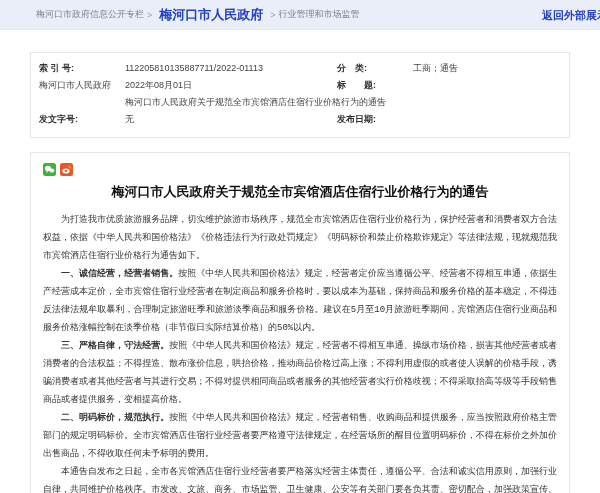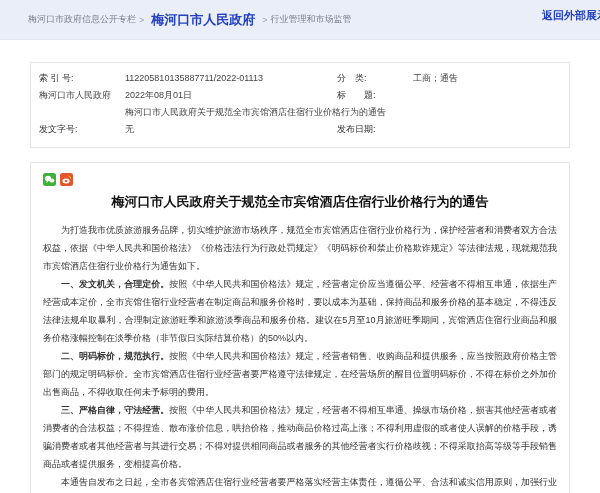--- a/index.html
+++ b/index.html
@@ -3,56 +3,56 @@
 <meta charset="utf-8">
 <style>
   html,body{margin:0;padding:0;}
   body{
     width:600px;height:493px;overflow:hidden;background:#ffffff;
     font-family:"Liberation Sans","DejaVu Sans",sans-serif;color:#333;
     position:relative;
   }
   
   .topbar{
-    height:40px;background:#eaeef9;display:flex;align-items:center;
-    padding-left:28px;position:relative;overflow:hidden;border-bottom:1px solid #e3e8f5;
+    height:30px;background:#eaeef9;display:flex;align-items:center;
+    padding-left:36px;position:relative;overflow:hidden;border-bottom:1px solid #e3e8f5;
     box-sizing:border-box;
   }
   .crumb-small{font-size:9px;color:#7a7f8c;white-space:nowrap;}
   .crumb-main{font-size:13px;font-weight:bold;color:#2340c0;margin:0 4px;white-space:nowrap;}
   .crumb-sep{font-size:9px;color:#9aa0ae;margin:0 3px;}
   .back-link{
     position:absolute;right:-8px;top:8px;font-size:11px;font-weight:bold;
     color:#2340c0;text-decoration:none;white-space:nowrap;cursor:pointer;
   }
   
   .meta-box{
     margin:22px 30px 0 30px;border:1px solid #e5e6e8;background:#fff;
     padding:7px 8px 9px 8px;
   }
   .meta-grid{
     display:grid;grid-template-columns:86px 212px 76px auto;
     font-size:9px;line-height:17px;
   }
-  .meta-label{font-weight:normal;color:#333;white-space:nowrap;}
+  .meta-label{font-weight:bold;color:#333;white-space:nowrap;}
   .meta-value{color:#444;white-space:nowrap;}
   .meta-title-value{grid-column:2 / 5;white-space:nowrap;overflow:hidden;}
   
   .content-box{
     margin:14px 30px 0 30px;border:1px solid #e5e6e8;background:#fff;
     padding:8px 12px 16px 12px;box-sizing:border-box;
   }
   .share-row{display:flex;gap:4px;align-items:center;height:14px;}
   .share-icon{width:13px;height:13px;display:inline-block;cursor:pointer;}
   .article-title{
     text-align:center;font-family:"Liberation Serif","DejaVu Serif",serif;
     font-weight:bold;font-size:13px;color:#111;margin:8px 0 10px 0;
   }
   .para{
-    font-family:Liberation Sans, sans-serif;
+    font-family:Liberation Mono, monospace;
     font-size:9px;line-height:18px;color:#333;
     text-indent:2em;text-align:justify;margin:0;
   }
   .para b{font-weight:bold;}
 </style>
 </head>
 <body>
 
 <div class="topbar">
   <span class="crumb-small">梅河口市政府信息公开专栏</span>
@@ -99,18 +99,18 @@
         <ellipse cx="6" cy="8" rx="3.6" ry="2.5" fill="#ffffff"></ellipse>
         <ellipse cx="6" cy="8" rx="1.5" ry="1.1" fill="#e6562d"></ellipse>
         <path d="M8.5 3.2 Q10.8 3.4 10.6 5.6" stroke="#ffd21e" stroke-width="1" fill="none"></path>
       </svg>
     </span>
   </div>
 
   <h1 class="article-title">梅河口市人民政府关于规范全市宾馆酒店住宿行业价格行为的通告</h1>
 
   <p class="para"><b></b><span>为打造我市优质旅游服务品牌，切实维护旅游市场秩序，规范全市宾馆酒店住宿行业价格行为，保护经营者和消费者双方合法权益，依据《中华人民共和国价格法》《价格违法行为行政处罚规定》《明码标价和禁止价格欺诈规定》等法律法规，现就规范我市宾馆酒店住宿行业价格行为通告如下。</span></p>
-  <p class="para"><b>一、发文机关，合理定价。</b><span>按照《中华人民共和国价格法》规定，经营者定价应当遵循公平、经营者不得相互串通，依据生产经营成本定价，全市宾馆住宿行业经营者在制定商品和服务价格时，要以成本为基础，保持商品和服务价格的基本稳定，不得违反法律法规牟取暴利，合理制定旅游旺季和旅游淡季商品和服务价格。建议在5月至10月旅游旺季期间，宾馆酒店住宿行业商品和服务价格涨幅控制在淡季价格（非节假日实际结算价格）的50%以内。</span></p>
+  <p class="para"><b>一、诚信经营，经营者销售。</b><span>按照《中华人民共和国价格法》规定，经营者定价应当遵循公平、经营者不得相互串通，依据生产经营成本定价，全市宾馆住宿行业经营者在制定商品和服务价格时，要以成本为基础，保持商品和服务价格的基本稳定，不得违反法律法规牟取暴利，合理制定旅游旺季和旅游淡季商品和服务价格。建议在5月至10月旅游旺季期间，宾馆酒店住宿行业商品和服务价格涨幅控制在淡季价格（非节假日实际结算价格）的50%以内。</span></p>
+  <p class="para"><b>三、严格自律，守法经营。</b><span>按照《中华人民共和国价格法》规定，经营者不得相互串通、操纵市场价格，损害其他经营者或者消费者的合法权益；不得捏造、散布涨价信息，哄抬价格，推动商品价格过高上涨；不得利用虚假的或者使人误解的价格手段，诱骗消费者或者其他经营者与其进行交易；不得对提供相同商品或者服务的其他经营者实行价格歧视；不得采取抬高等级等手段销售商品或者提供服务，变相提高价格。</span></p>
   <p class="para"><b>二、明码标价，规范执行。</b><span>按照《中华人民共和国价格法》规定，经营者销售、收购商品和提供服务，应当按照政府价格主管部门的规定明码标价。全市宾馆酒店住宿行业经营者要严格遵守法律规定，在经营场所的醒目位置明码标价，不得在标价之外加价出售商品，不得收取任何未予标明的费用。</span></p>
-  <p class="para"><b>三、严格自律，守法经营。</b><span>按照《中华人民共和国价格法》规定，经营者不得相互串通、操纵市场价格，损害其他经营者或者消费者的合法权益；不得捏造、散布涨价信息，哄抬价格，推动商品价格过高上涨；不得利用虚假的或者使人误解的价格手段，诱骗消费者或者其他经营者与其进行交易；不得对提供相同商品或者服务的其他经营者实行价格歧视；不得采取抬高等级等手段销售商品或者提供服务，变相提高价格。</span></p>
   <p class="para"><b></b><span>本通告自发布之日起，全市各宾馆酒店住宿行业经营者要严格落实经营主体责任，遵循公平、合法和诚实信用原则，加强行业自律，共同维护价格秩序。市发改、文旅、商务、市场监管、卫生健康、公安等有关部门要各负其责、密切配合，加强政策宣传、行业管理和市场监管，开展专项检查巡查，依法严厉查处不执行价格政策、不按规定明码标价、价格欺诈、哄抬价格等价格违法行为，情节严重的将通过新闻媒体公开曝光。</span></p>
 
 </div>
 
 </body></html>

